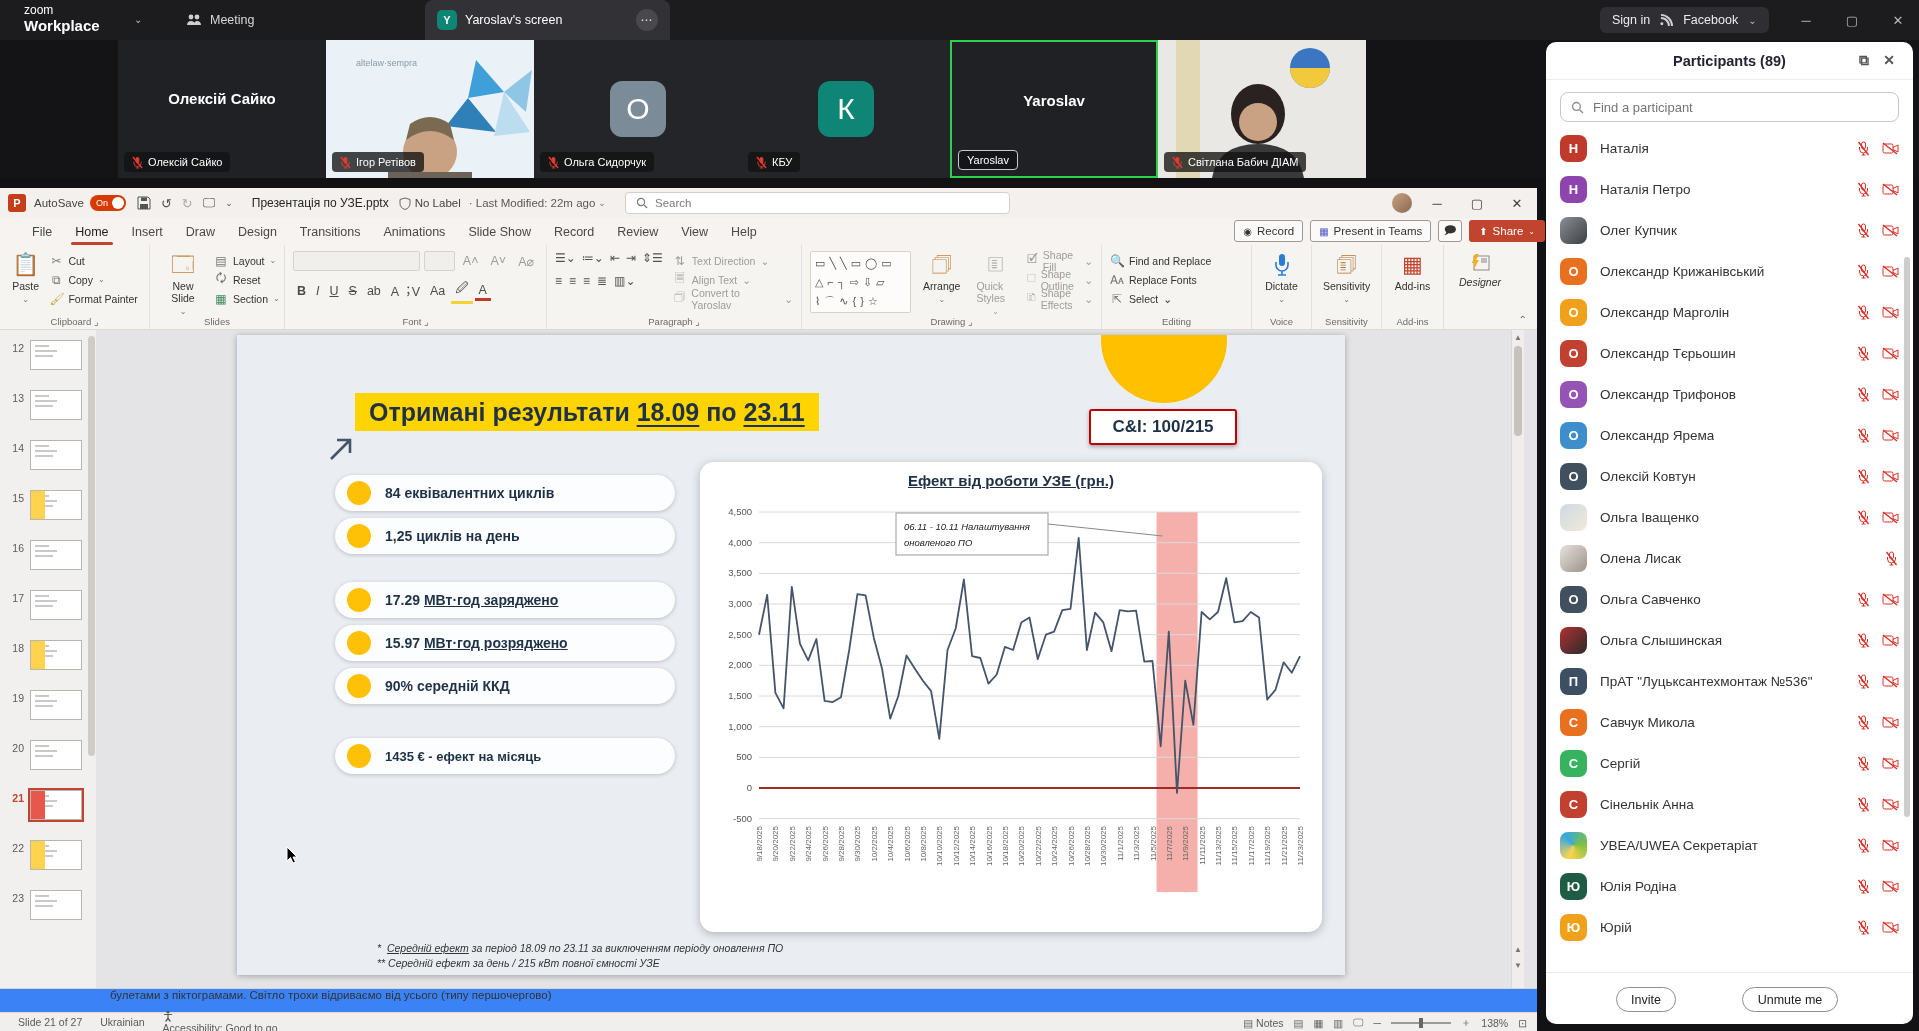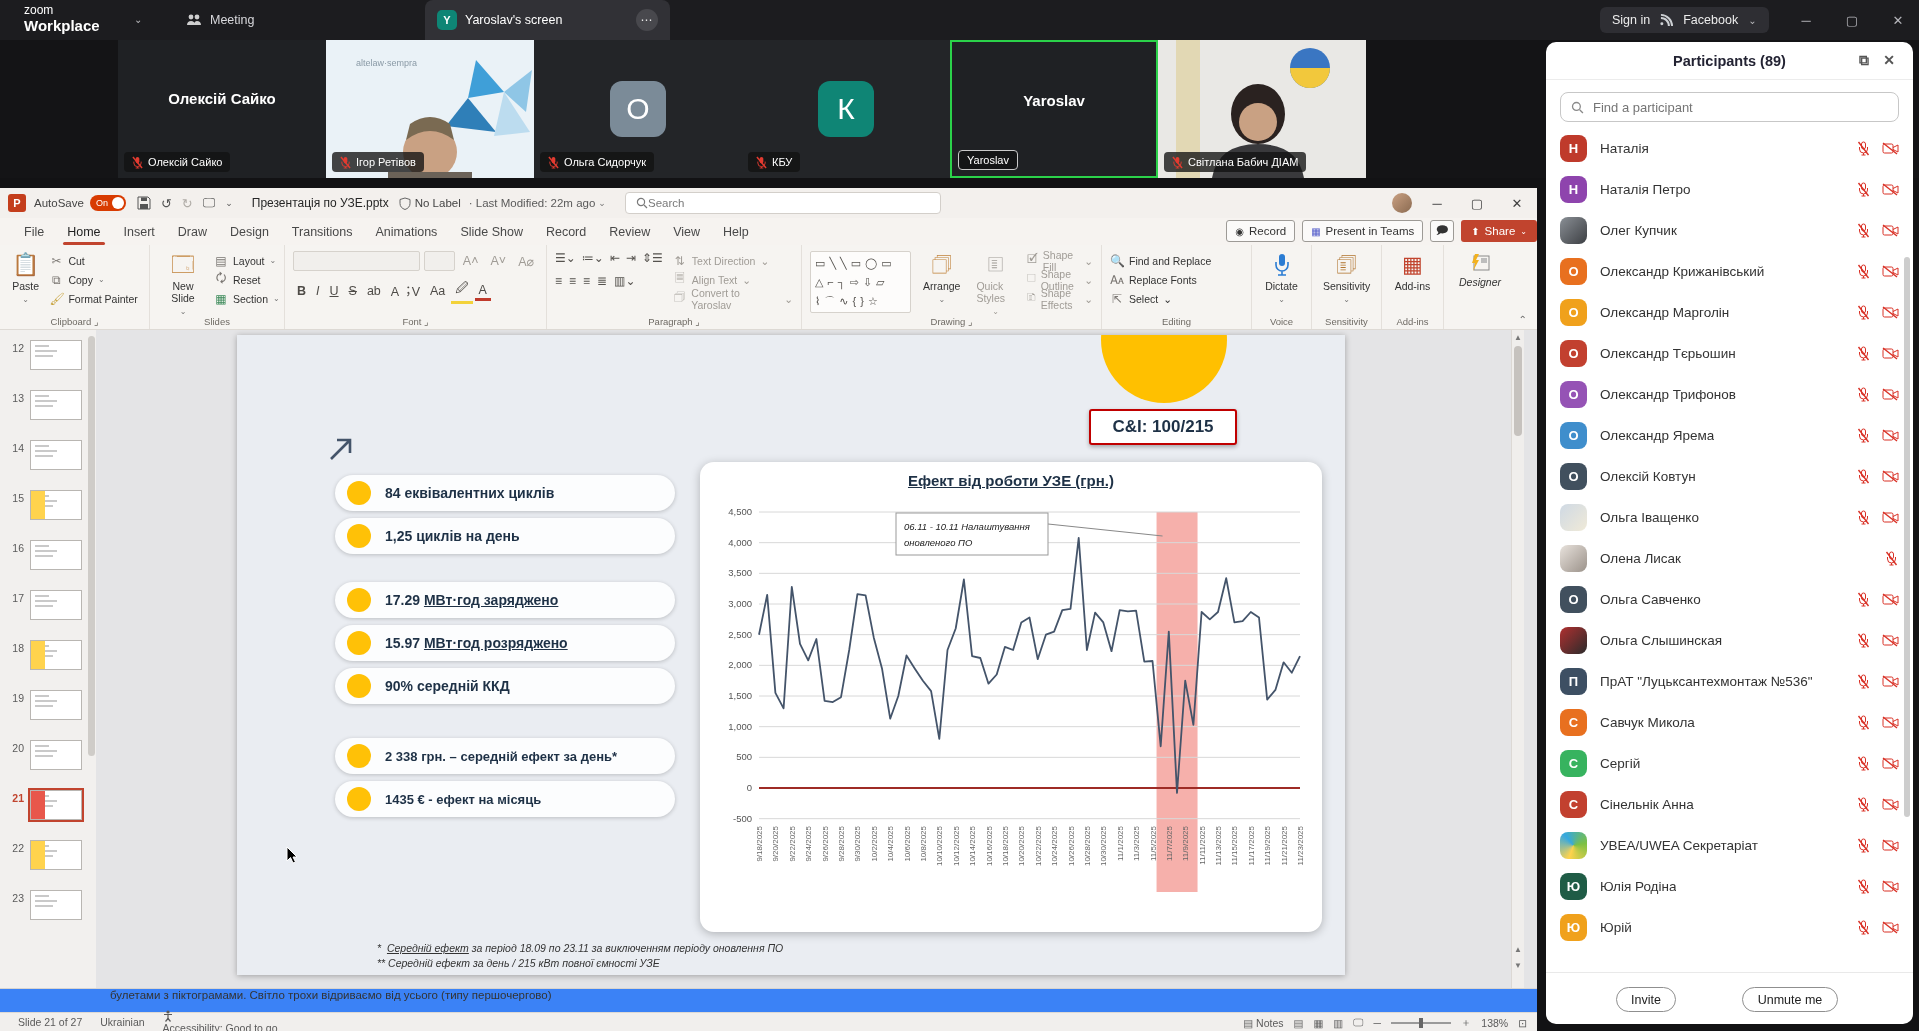--- a/index.html
+++ b/index.html
@@ -27,23 +27,23 @@
   .tag{position:absolute;left:6px;bottom:6px;height:20px;background:rgba(18,18,18,.78);border-radius:4px;display:flex;align-items:center;gap:5px;padding:0 8px;color:#fff;font-size:11px;white-space:nowrap;}
   .tag.outlined{border:1px solid #c9c9c9;}
   
   #ppt{position:absolute;left:0;top:188px;width:1537px;height:843px;background:#f6f3f0;}
   #ppt-title{position:absolute;left:0;top:0;width:100%;height:30px;background:#f3f0ed;display:flex;align-items:center;font-size:11.5px;color:#444;}
   .ticon{width:18px;height:18px;border-radius:3px;background:#c43e1c;color:#fff;font-weight:bold;font-size:11px;display:flex;align-items:center;justify-content:center;margin:0 8px;}
   .toggle{width:36px;height:16px;border-radius:8px;background:#d83b01;position:relative;margin:0 6px;}
   .toggle span{position:absolute;left:6px;top:3px;color:#fff;font-size:9px;}
   .toggle i{position:absolute;right:2px;top:2px;width:12px;height:12px;border-radius:50%;background:#fff;}
   .tbtn{margin:0 5px;color:#555;font-size:13px;}
-  .searchpill{position:absolute;left:625px;top:4px;width:316px;height:22px;background:#fff;border:1px solid #d3cfca;border-radius:4px;display:flex;align-items:center;padding:0 10px;color:#7a7a7a;font-size:11.5px;}
+  .searchpill{position:absolute;left:625px;top:4px;width:385px;height:22px;background:#fff;border:1px solid #d3cfca;border-radius:4px;display:flex;align-items:center;gap:7px;padding:0 10px;color:#7a7a7a;font-size:11.5px;}
   .pctl{position:absolute;top:0;width:38px;height:30px;display:flex;align-items:center;justify-content:center;color:#404040;font-size:13px;}
-  #ppt-tabs{position:absolute;left:8px;top:30px;width:100%;height:27px;display:flex;align-items:center;gap:23px;padding-left:16px;font-size:12.5px;color:#494949;}
+  #ppt-tabs{position:absolute;left:16px;top:30px;width:100%;height:27px;display:flex;align-items:center;gap:23px;padding-left:16px;font-size:12.5px;color:#494949;}
   .ptab.active{color:#1f1f1f;position:relative;}
   .ptab.active:after{content:"";position:absolute;left:-4px;right:-4px;bottom:-6px;height:3px;background:#c1442e;border-radius:2px;}
   #tabbtns{position:absolute;right:8px;top:2px;display:flex;gap:7px;align-items:center;}
   .obtn{height:22px;border:1px solid #9d9a96;border-radius:3px;background:#fbfaf9;display:flex;align-items:center;gap:5px;padding:0 8px;font-size:11.5px;color:#333;}
   .sharebtn{height:22px;border-radius:3px;background:#c1442e;color:#fff;display:flex;align-items:center;gap:5px;padding:0 10px;font-size:11.5px;}
   #ribbon{position:absolute;left:0;top:57px;width:100%;height:85px;background:#f6f4f1;border-bottom:1px solid #dedad5;display:flex;}
   .rgroup{position:relative;border-right:1px solid #e4e0db;padding:6px 8px 16px 8px;height:100%;}
   .glabel{position:absolute;bottom:2px;left:0;right:0;text-align:center;font-size:9.5px;color:#6e6a64;}
   .bigbtn{display:flex;flex-direction:column;align-items:center;gap:3px;font-size:10.5px;color:#333;padding:2px 4px;}
   .bigico{font-size:22px;line-height:24px;color:#5f5c58;}
@@ -559,20 +559,23 @@
               <div class="tline" style="top: 9px; width: 22px;"></div>
               <div class="tline" style="top: 14px; width: 18px;"></div>
             </div>
           </div>
         </div>
       <div id="thumbscroll"></div>
       <div id="canvas">
 
         <div id="slide">
           <div id="sun"></div>
+          <div id="slidetitle">
+            <span>Отримані результати </span><span class="und">18.09</span><span> по </span><span class="und">23.11</span>
+          </div>
           <svg class="abs" style="left:90px;top:100px;" width="28" height="28" viewBox="0 0 28 28">
             <path d="M4 24L22 6M10 5h13v13" fill="none" stroke="#44546a" stroke-width="2.6"></path>
           </svg>
           <div id="cibadge">C&amp;I: 100/215</div>
 
           <div class="pillgroup" style="top:140px;" id="pillg0">
               <div class="pill">
                 <span class="dot"></span>
                 <span class="ptext"><span>84 еквівалентних циклів</span></span>
               </div>
@@ -589,24 +592,20 @@
               <div class="pill">
                 <span class="dot"></span>
                 <span class="ptext"><span>15.97 </span><span class="u">МВт·год розряджено</span></span>
               </div>
               <div class="pill">
                 <span class="dot"></span>
                 <span class="ptext"><span>90%  середній ККД</span></span>
               </div>
             </div>
           <div class="pillgroup" style="top:403px;" id="pillg2">
-              <div class="pill">
-                <span class="dot"></span>
-                <span class="ptext" style="font-size: 13px;"><span>2 338 грн. – середній ефект за день*</span></span>
-              </div>
               <div class="pill">
                 <span class="dot"></span>
                 <span class="ptext" style="font-size: 13px;"><span>1435 € - ефект на місяць</span></span>
               </div>
             </div>
 
           <div id="chartcard">
             <div id="charttitle">Ефект від роботи УЗЕ (грн.)</div>
             <svg id="chartsvg" width="622" height="470" viewBox="0 0 622 470">
                 <rect x="456.5530303030303" y="50" width="40.9848484848485" height="380" fill="#F5A7A2" opacity="0.9"></rect>

